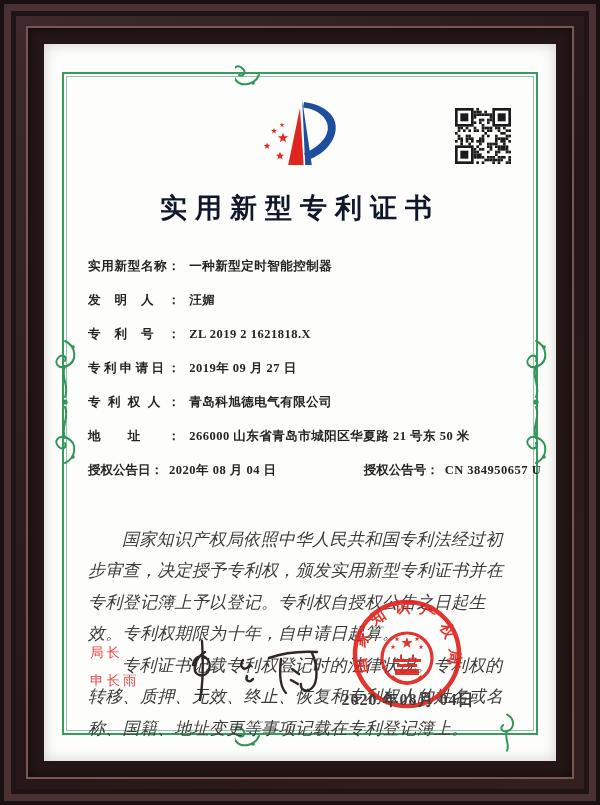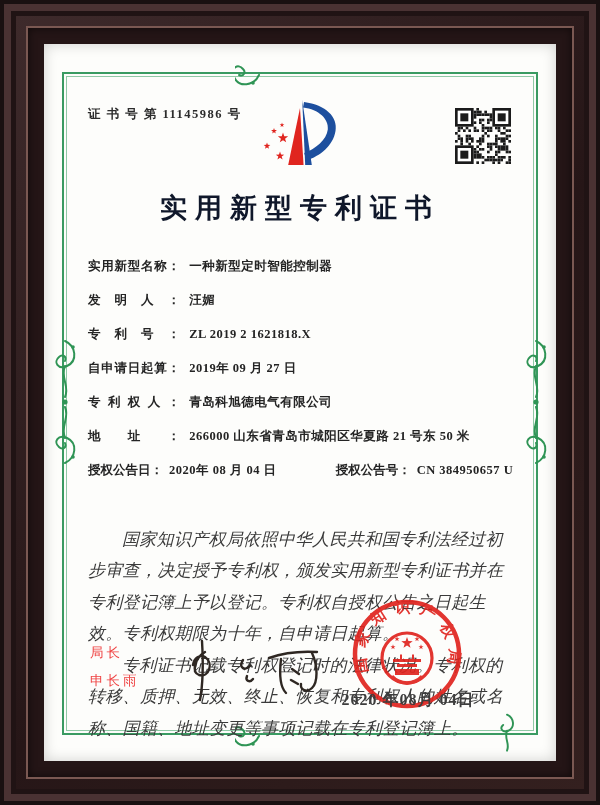--- a/index.html
+++ b/index.html
@@ -30,21 +30,21 @@
   .qr{position:absolute;left:411px;top:64px;width:56px;height:56px;}
   .title{position:absolute;left:0;right:0;top:146px;text-align:center;font-size:27px;
          font-weight:700;letter-spacing:8px;color:#0f172a;}
 
   
   .fields{position:absolute;left:44px;right:30px;top:212px;font-size:12.5px;color:#242424;}
   .frow{height:20px;line-height:20px;margin-bottom:14px;white-space:nowrap;font-weight:600;}
   .flabel{display:inline-block;width:92px;text-align:justify;text-align-last:justify;
           vertical-align:top;}
   .fvalue{margin-left:6px;letter-spacing:.5px;}
-  .grant-pair2{margin-left:56px;}
+  .grant-pair2{margin-left:84px;}
 
   
   .paras{position:absolute;left:44px;top:432px;width:428px;font-size:17px;line-height:1.85;
          color:#3a3a3a;font-style:italic;font-weight:400;margin-top:48px;}
   .paras p{margin:0;text-indent:2em;letter-spacing:.3px;}
 
   
   .signer{position:absolute;left:46px;font-size:13.5px;font-weight:400;letter-spacing:3px;color:#ef4444;}
   .signer.t1{top:600px;}
   .signer.t2{top:628px;}
@@ -96,21 +96,20 @@
     <svg class="orn" style="left:478px;top:293px" width="28" height="130" viewBox="0 0 28 130">
         <use href="#fl"></use>
       </svg>
     <svg class="orn" style="left:454px;top:668px" width="18" height="42" viewBox="0 0 28 65">
       <g fill="none" stroke="currentColor" stroke-width="3" stroke-linecap="round">
         <path d="M14,4 C25,9 27,24 16,29 C7,33 2,25 8,20"></path>
         <path d="M14,29 C9,41 19,49 14,60"></path>
       </g>
     </svg>
 
-    <div class="cert-no">证 书 号 第 11145986 号</div>
 
     <div class="logo">
       <svg width="120" height="80" viewBox="0 0 120 80">
         <polygon points="50,13 53.6,70 38.2,70" fill="#e0251f"></polygon>
         <polygon points="52.2,5 61.8,70 55.2,70" fill="#1d4f9e"></polygon>
         <path d="M54,7 C76,10 88,22 85.5,36 C83,51 70,61 56.5,65.5 L54.2,58
                  C66,53.5 76.5,45 77.8,34.5 C79,24 69,14.5 53,12.5 Z" fill="#1d4f9e"></path>
         <g id="logo-stars" fill="#e0251f">
             <polygon points="33.00,37.60 34.27,41.25 38.14,41.33 35.05,43.67 36.17,47.37 33.00,45.16 29.83,47.37 30.95,43.67 27.86,41.33 31.73,41.25"></polygon>
             <polygon points="24.00,32.90 24.73,35.00 26.95,35.04 25.18,36.38 25.82,38.51 24.00,37.24 22.18,38.51 22.82,36.38 21.05,35.04 23.27,35.00"></polygon>
@@ -281,21 +280,21 @@
       </div>
       <div class="frow">
         <span class="flabel">发明人：</span>
         <span class="fvalue">汪媚</span>
       </div>
       <div class="frow">
         <span class="flabel">专利号：</span>
         <span class="fvalue">ZL 2019 2 1621818.X</span>
       </div>
       <div class="frow">
-        <span class="flabel">自申请日起算：</span>
+        <span class="flabel">专利申请日：</span>
         <span class="fvalue">2019年 09 月 27 日</span>
       </div>
       <div class="frow">
         <span class="flabel">专利权人：</span>
         <span class="fvalue">青岛科旭德电气有限公司</span>
       </div>
       <div class="frow">
         <span class="flabel">地址：</span>
         <span class="fvalue">266000 山东省青岛市城阳区华夏路 21 号东 50 米</span>
       </div>

